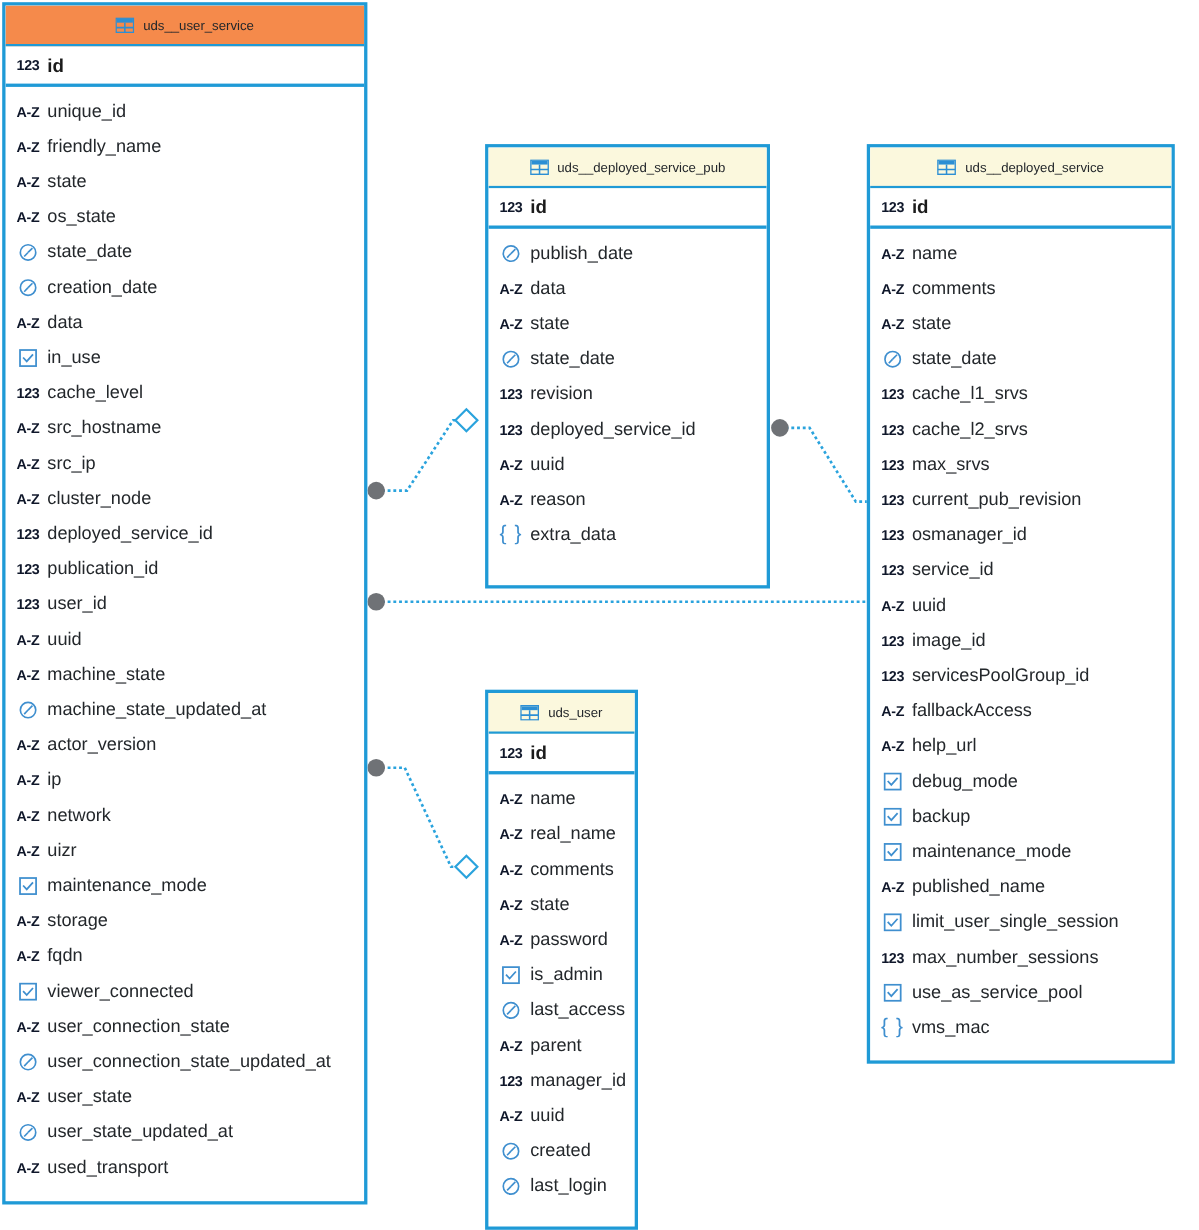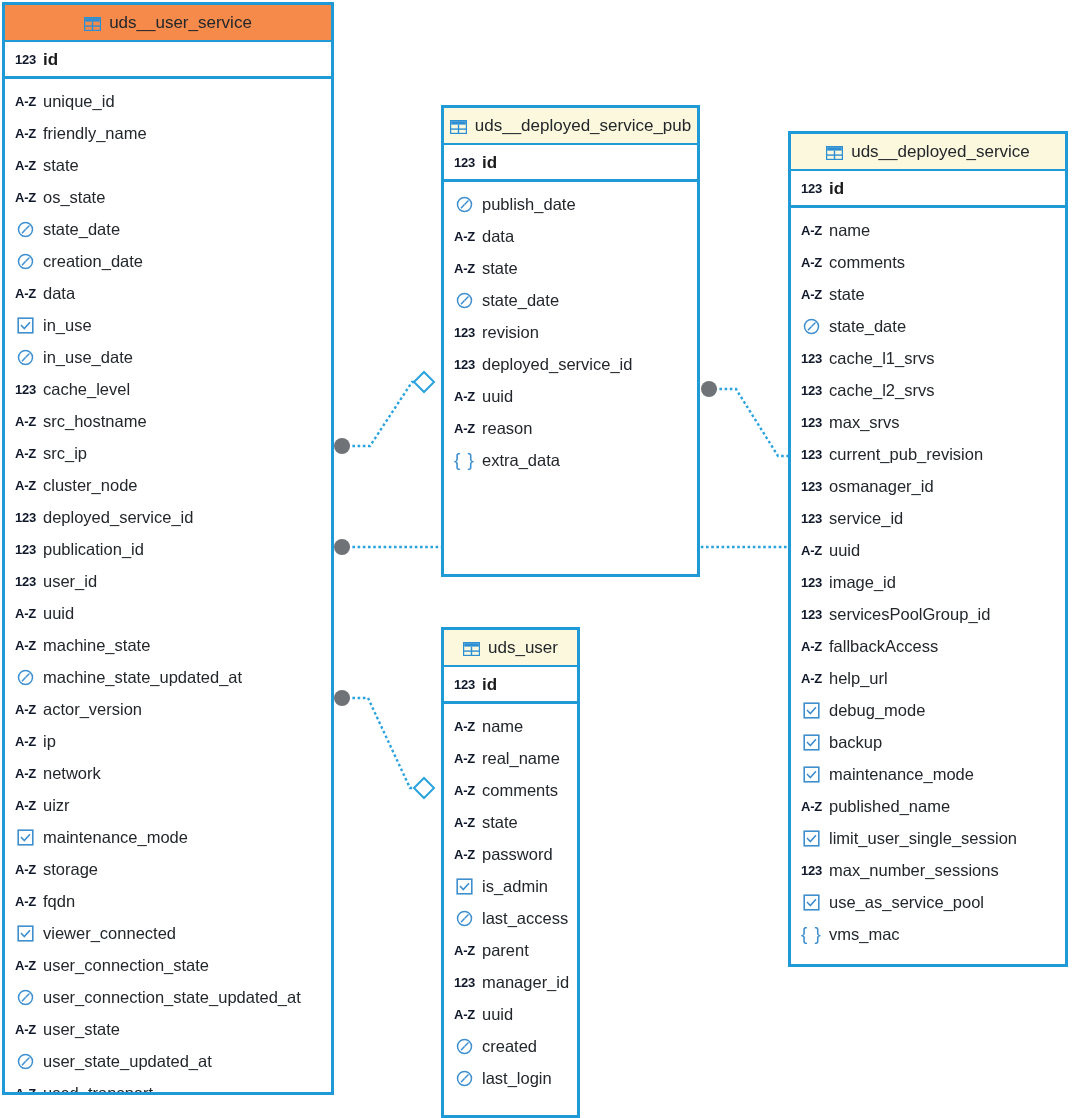--- a/index.html
+++ b/index.html
@@ -40,21 +40,21 @@
     background: #ffffff;
     overflow: hidden;
   }
   .entity-header {
     box-sizing: border-box;
     height: 37px;
     display: flex;
     align-items: center;
     justify-content: center;
     gap: 8px;
-    font-size: 17px;
+    font-size: 12px;
     color: #23272b;
     border-bottom: 2px solid #1f9ad6;
     padding: 0 8px;
   }
   .entity-header.accent-orange {
     background: #f58a4b;
   }
   .entity-header.accent-cream {
     background: #fbf8dd;
   }
@@ -205,30 +205,20 @@
           <div class="col-row">
             <span class="ticon">
               <svg width="17" height="17" viewBox="0 0 17 17">
                 <rect x="1.2" y="1.2" width="14.6" height="14.6" fill="none" stroke="#3f8fcf" stroke-width="1.6"></rect>
                 <polyline points="4,8 7.3,11.6 13,5.2" fill="none" stroke="#3f8fcf" stroke-width="1.6"></polyline>
               </svg>
             </span>
             <span class="col-name">in_use</span>
           </div>
           <div class="col-row">
-            <span class="ticon">
-              <svg width="17" height="17" viewBox="0 0 17 17">
-                <circle cx="8.5" cy="8.5" r="7" fill="none" stroke="#3f8fcf" stroke-width="1.5"></circle>
-                <line x1="8.5" y1="8.5" x2="12.5" y2="4.5" stroke="#3f8fcf" stroke-width="1.5"></line>
-                <line x1="8.5" y1="8.5" x2="5.0" y2="12.2" stroke="#3f8fcf" stroke-width="1.5"></line>
-              </svg>
-            </span>
-            <span class="col-name">in_use_date</span>
-          </div>
-          <div class="col-row">
             <span class="ticon txt">123</span>
             <span class="col-name">cache_level</span>
           </div>
           <div class="col-row">
             <span class="ticon txt">A-Z</span>
             <span class="col-name">src_hostname</span>
           </div>
           <div class="col-row">
             <span class="ticon txt">A-Z</span>
             <span class="col-name">src_ip</span>
@@ -336,21 +326,21 @@
               </svg>
             </span>
             <span class="col-name">user_state_updated_at</span>
           </div>
           <div class="col-row">
             <span class="ticon txt">A-Z</span>
             <span class="col-name">used_transport</span>
           </div>
         </div>
       </div>
-      <div class="entity" style="left: 441px; top: 105px; width: 259px; height: 472px;">
+      <div class="entity" style="left: 441px; top: 131px; width: 259px; height: 404px;">
         <div class="entity-header accent-cream">
           <span class="tbl-icon"><svg width="17" height="14" viewBox="0 0 17 14">
               <rect x="0.5" y="0.5" width="16" height="13" fill="none" stroke="#2c8fd4" stroke-width="1.4"></rect>
               <rect x="1.2" y="1.2" width="14.6" height="3.4" fill="#2c8fd4"></rect>
               <line x1="8.5" y1="4.6" x2="8.5" y2="13.5" stroke="#2c8fd4" stroke-width="1.4"></line>
               <line x1="0.5" y1="9.1" x2="16.5" y2="9.1" stroke="#2c8fd4" stroke-width="1.4"></line>
             </svg></span>
           <span>uds__deployed_service_pub</span>
         </div>
         <div class="pk-row">

